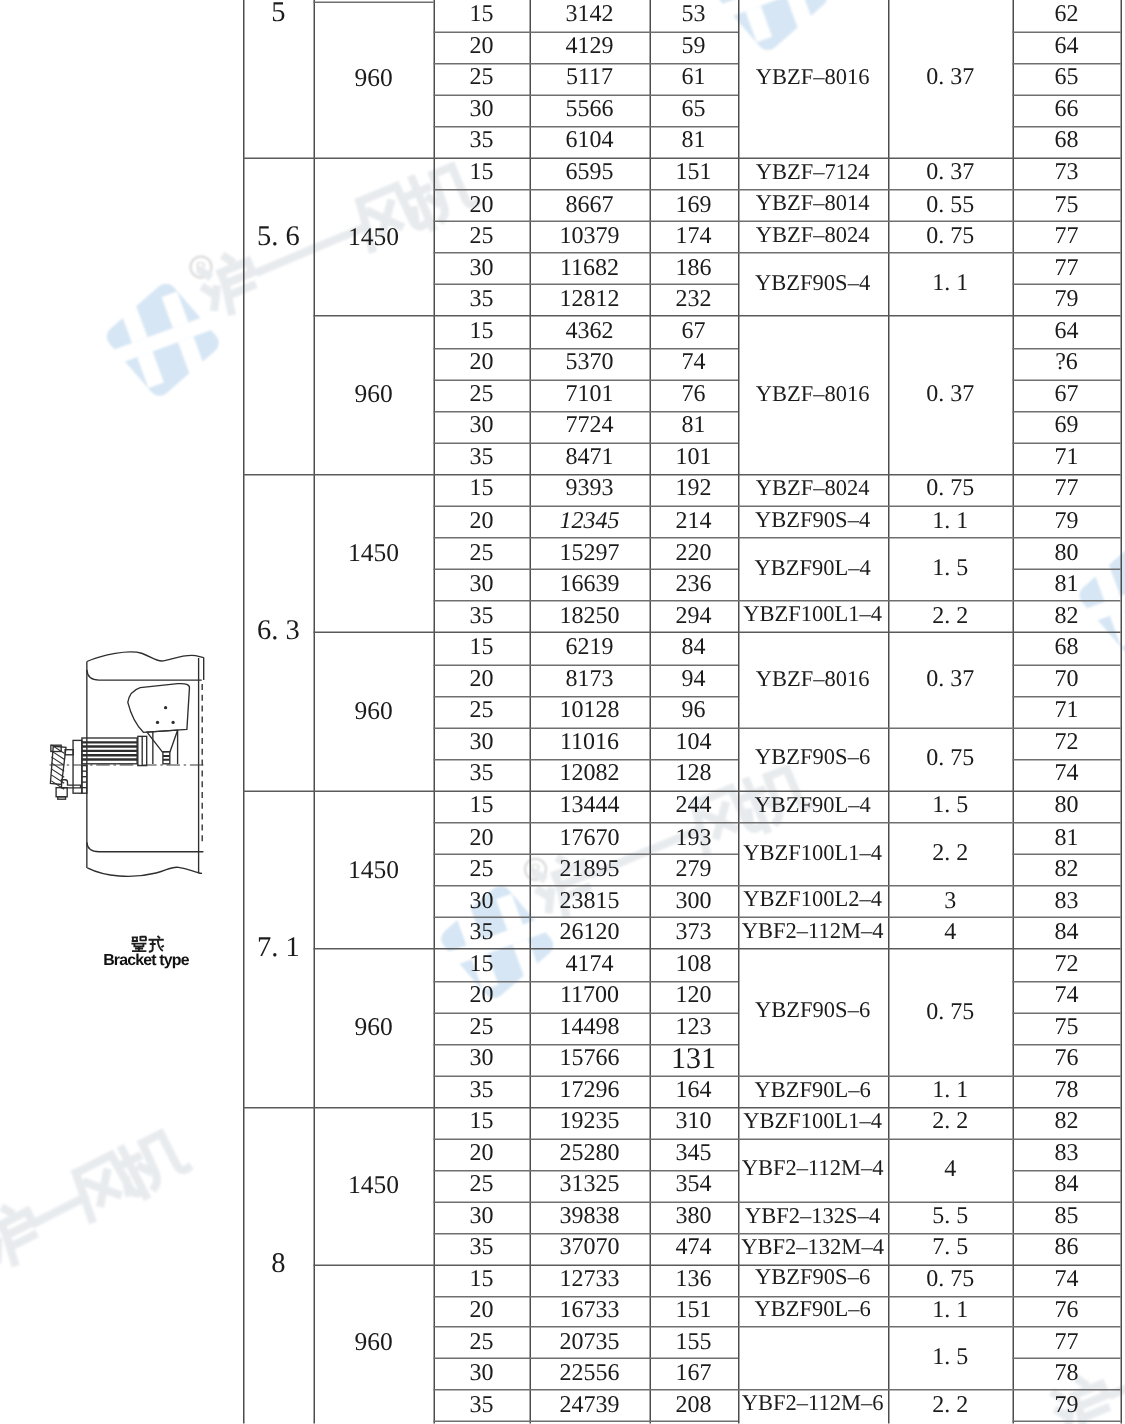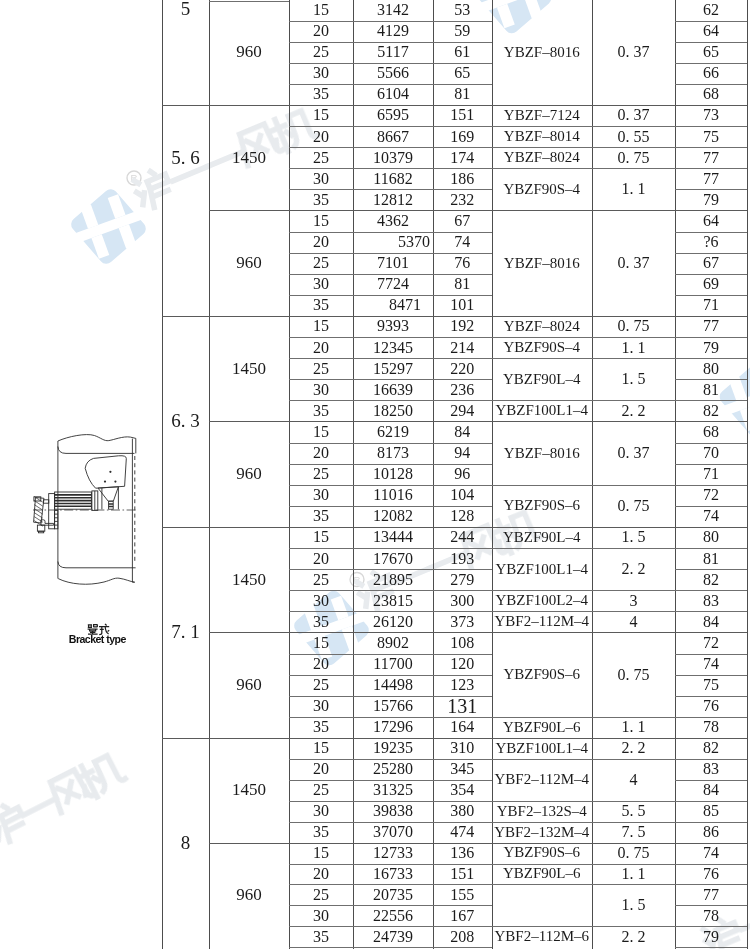--- a/index.html
+++ b/index.html
@@ -372,42 +372,42 @@
 <div class="tc" style="left:289.0px;top:189.3px;width:64.0px;height:21.1px;font-size:16px;">35</div>
 <div class="tc" style="left:353.0px;top:189.3px;width:80.0px;height:21.1px;font-size:16px;">12812</div>
 <div class="tc" style="left:433.0px;top:189.3px;width:58.5px;height:21.1px;font-size:16px;">232</div>
 <div class="tc" style="left:675.0px;top:189.3px;width:72.0px;height:21.1px;font-size:16px;">79</div>
 <div class="tc" style="left:209.0px;top:210.4px;width:80.0px;height:105.5px;font-size:17px;">960</div>
 <div class="tc" style="left:289.0px;top:210.4px;width:64.0px;height:21.1px;font-size:16px;">15</div>
 <div class="tc" style="left:353.0px;top:210.4px;width:80.0px;height:21.1px;font-size:16px;">4362</div>
 <div class="tc" style="left:433.0px;top:210.4px;width:58.5px;height:21.1px;font-size:16px;">67</div>
 <div class="tc" style="left:675.0px;top:210.4px;width:72.0px;height:21.1px;font-size:16px;">64</div>
 <div class="tc" style="left:289.0px;top:231.5px;width:64.0px;height:21.1px;font-size:16px;">20</div>
-<div class="tc" style="left:353.0px;top:231.5px;width:80.0px;height:21.1px;font-size:16px;margin-left:21px;">5370</div>
+<div class="tc" style="left:353.0px;top:231.5px;width:80.0px;height:21.1px;font-size:16px;">5370</div>
 <div class="tc" style="left:433.0px;top:231.5px;width:58.5px;height:21.1px;font-size:16px;">74</div>
 <div class="tc" style="left:675.0px;top:231.5px;width:72.0px;height:21.1px;font-size:16px;">?6</div>
 <div class="tc" style="left:289.0px;top:252.6px;width:64.0px;height:21.1px;font-size:16px;">25</div>
 <div class="tc" style="left:353.0px;top:252.6px;width:80.0px;height:21.1px;font-size:16px;">7101</div>
 <div class="tc" style="left:433.0px;top:252.6px;width:58.5px;height:21.1px;font-size:16px;">76</div>
 <div class="tc" style="left:675.0px;top:252.6px;width:72.0px;height:21.1px;font-size:16px;">67</div>
 <div class="tc" style="left:289.0px;top:273.7px;width:64.0px;height:21.1px;font-size:16px;">30</div>
 <div class="tc" style="left:353.0px;top:273.7px;width:80.0px;height:21.1px;font-size:16px;">7724</div>
 <div class="tc" style="left:433.0px;top:273.7px;width:58.5px;height:21.1px;font-size:16px;">81</div>
 <div class="tc" style="left:675.0px;top:273.7px;width:72.0px;height:21.1px;font-size:16px;">69</div>
 <div class="tc" style="left:289.0px;top:294.8px;width:64.0px;height:21.1px;font-size:16px;">35</div>
-<div class="tc" style="left:353.0px;top:294.8px;width:80.0px;height:21.1px;font-size:16px;padding-left:12px;">8471</div>
+<div class="tc" style="left:353.0px;top:294.8px;width:80.0px;height:21.1px;font-size:16px;">8471</div>
 <div class="tc" style="left:433.0px;top:294.8px;width:58.5px;height:21.1px;font-size:16px;">101</div>
 <div class="tc" style="left:675.0px;top:294.8px;width:72.0px;height:21.1px;font-size:16px;">71</div>
 <div class="tc" style="left:209.0px;top:315.9px;width:80.0px;height:105.5px;font-size:17px;">1450</div>
 <div class="tc" style="left:289.0px;top:315.9px;width:64.0px;height:21.1px;font-size:16px;">15</div>
 <div class="tc" style="left:353.0px;top:315.9px;width:80.0px;height:21.1px;font-size:16px;">9393</div>
 <div class="tc" style="left:433.0px;top:315.9px;width:58.5px;height:21.1px;font-size:16px;">192</div>
 <div class="tc" style="left:675.0px;top:315.9px;width:72.0px;height:21.1px;font-size:16px;">77</div>
 <div class="tc" style="left:289.0px;top:337.0px;width:64.0px;height:21.1px;font-size:16px;">20</div>
-<div class="tc" style="left:353.0px;top:337.0px;width:80.0px;height:21.1px;font-size:16px;">12345</div>
+<div class="tc" style="left:353.0px;top:337.0px;width:80.0px;height:21.1px;font-size:16px;font-style:italic;">12345</div>
 <div class="tc" style="left:433.0px;top:337.0px;width:58.5px;height:21.1px;font-size:16px;">214</div>
 <div class="tc" style="left:675.0px;top:337.0px;width:72.0px;height:21.1px;font-size:16px;">79</div>
 <div class="tc" style="left:289.0px;top:358.1px;width:64.0px;height:21.1px;font-size:16px;">25</div>
 <div class="tc" style="left:353.0px;top:358.1px;width:80.0px;height:21.1px;font-size:16px;">15297</div>
 <div class="tc" style="left:433.0px;top:358.1px;width:58.5px;height:21.1px;font-size:16px;">220</div>
 <div class="tc" style="left:675.0px;top:358.1px;width:72.0px;height:21.1px;font-size:16px;">80</div>
 <div class="tc" style="left:289.0px;top:379.2px;width:64.0px;height:21.1px;font-size:16px;">30</div>
 <div class="tc" style="left:353.0px;top:379.2px;width:80.0px;height:21.1px;font-size:16px;">16639</div>
 <div class="tc" style="left:433.0px;top:379.2px;width:58.5px;height:21.1px;font-size:16px;">236</div>
 <div class="tc" style="left:675.0px;top:379.2px;width:72.0px;height:21.1px;font-size:16px;">81</div>
@@ -452,21 +452,21 @@
 <div class="tc" style="left:289.0px;top:590.2px;width:64.0px;height:21.1px;font-size:16px;">30</div>
 <div class="tc" style="left:353.0px;top:590.2px;width:80.0px;height:21.1px;font-size:16px;">23815</div>
 <div class="tc" style="left:433.0px;top:590.2px;width:58.5px;height:21.1px;font-size:16px;">300</div>
 <div class="tc" style="left:675.0px;top:590.2px;width:72.0px;height:21.1px;font-size:16px;">83</div>
 <div class="tc" style="left:289.0px;top:611.3px;width:64.0px;height:21.1px;font-size:16px;">35</div>
 <div class="tc" style="left:353.0px;top:611.3px;width:80.0px;height:21.1px;font-size:16px;">26120</div>
 <div class="tc" style="left:433.0px;top:611.3px;width:58.5px;height:21.1px;font-size:16px;">373</div>
 <div class="tc" style="left:675.0px;top:611.3px;width:72.0px;height:21.1px;font-size:16px;">84</div>
 <div class="tc" style="left:209.0px;top:632.4px;width:80.0px;height:105.5px;font-size:17px;">960</div>
 <div class="tc" style="left:289.0px;top:632.4px;width:64.0px;height:21.1px;font-size:16px;">15</div>
-<div class="tc" style="left:353.0px;top:632.4px;width:80.0px;height:21.1px;font-size:16px;">8902</div>
+<div class="tc" style="left:353.0px;top:632.4px;width:80.0px;height:21.1px;font-size:16px;">4174</div>
 <div class="tc" style="left:433.0px;top:632.4px;width:58.5px;height:21.1px;font-size:16px;">108</div>
 <div class="tc" style="left:675.0px;top:632.4px;width:72.0px;height:21.1px;font-size:16px;">72</div>
 <div class="tc" style="left:289.0px;top:653.5px;width:64.0px;height:21.1px;font-size:16px;">20</div>
 <div class="tc" style="left:353.0px;top:653.5px;width:80.0px;height:21.1px;font-size:16px;">11700</div>
 <div class="tc" style="left:433.0px;top:653.5px;width:58.5px;height:21.1px;font-size:16px;">120</div>
 <div class="tc" style="left:675.0px;top:653.5px;width:72.0px;height:21.1px;font-size:16px;">74</div>
 <div class="tc" style="left:289.0px;top:674.6px;width:64.0px;height:21.1px;font-size:16px;">25</div>
 <div class="tc" style="left:353.0px;top:674.6px;width:80.0px;height:21.1px;font-size:16px;">14498</div>
 <div class="tc" style="left:433.0px;top:674.6px;width:58.5px;height:21.1px;font-size:16px;">123</div>
 <div class="tc" style="left:675.0px;top:674.6px;width:72.0px;height:21.1px;font-size:16px;">75</div>

